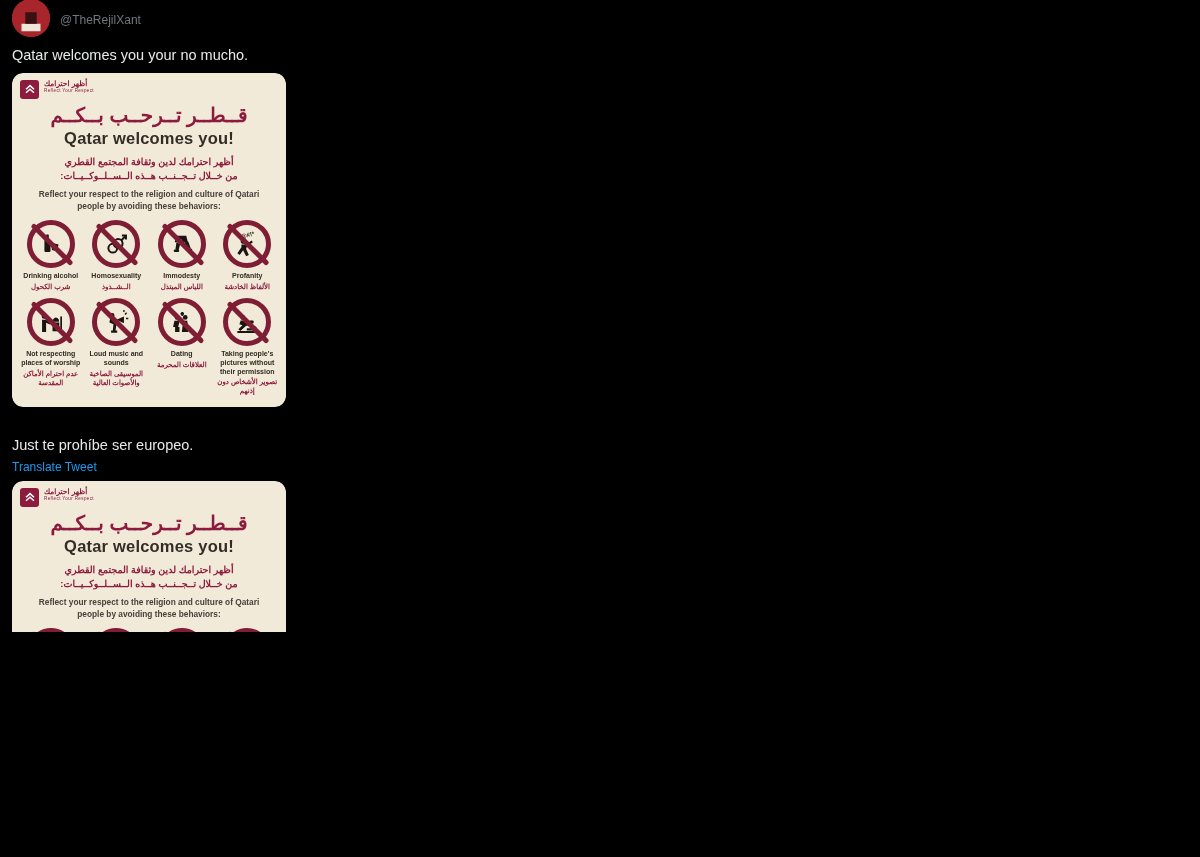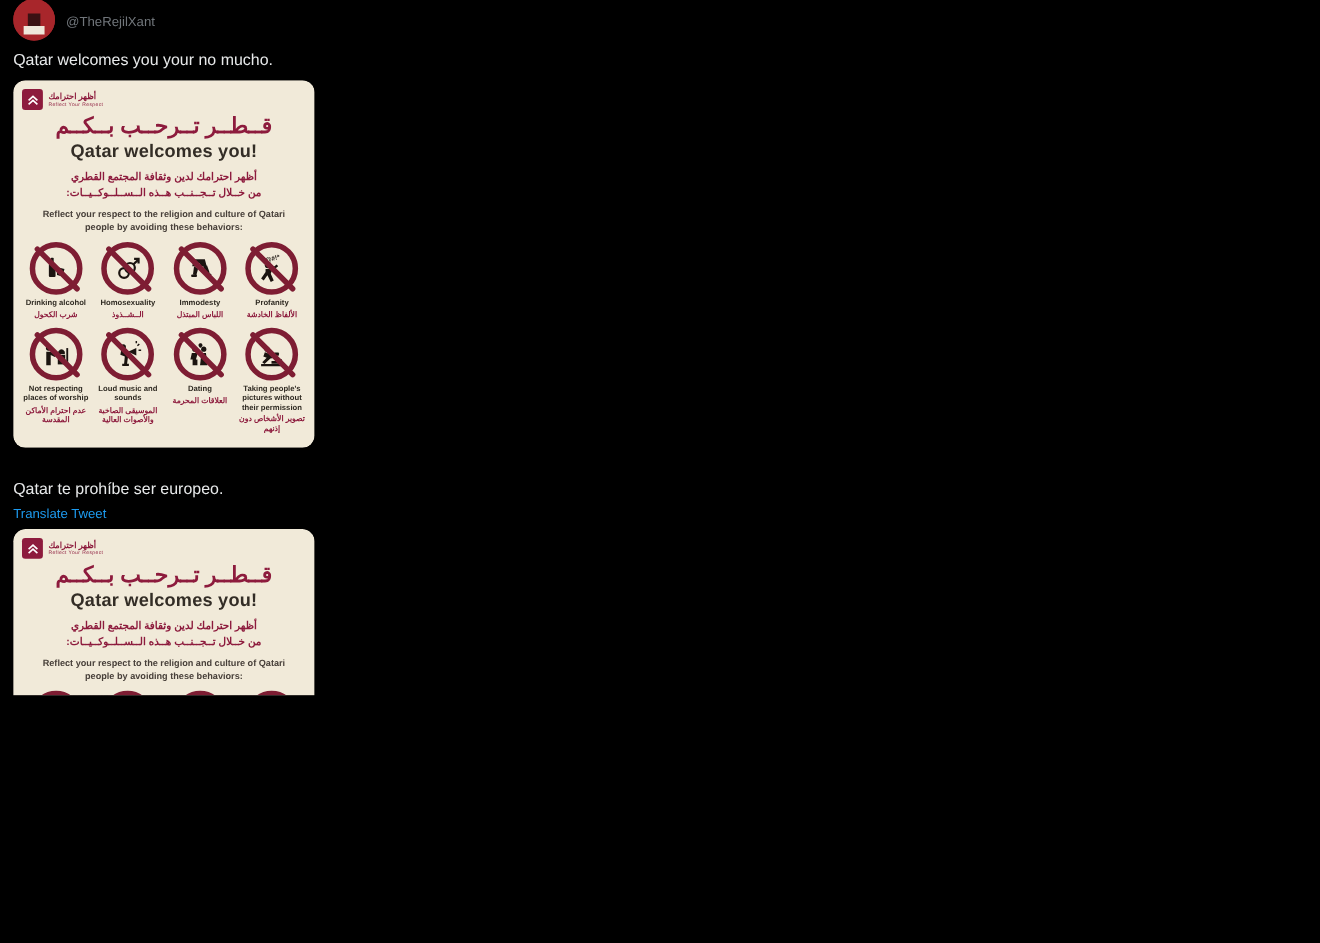--- a/index.html
+++ b/index.html
@@ -22,21 +22,21 @@
   .timestamp{color:#71767b;font-size:12px;margin:9px 0 7px;}
   .clipped .t-head{margin-top:-10px;}
   .clipped .handle{margin-top:14px;}
 
   
   .poster-slot{margin-top:7px;border-radius:11px;overflow:hidden;}
   .poster{box-sizing:border-box;width:274px;background:#f1ead9;border-radius:11px;padding:7px 8px 11px;}
   .poster-slot.photo{border-radius:4px;background:linear-gradient(140deg,#77766f,#b8b7b3 35%,#c2c1bd 60%,#6f6e69);padding:6px 10px;position:relative;}
   .poster-slot.photo .poster{width:254px;margin:0 auto;border-radius:2px;background:#ebe9e4;transform:rotate(-.6deg);box-shadow:0 2px 10px rgba(0,0,0,.45);}
   .poster-slot.photo::after{content:"";position:absolute;inset:0;pointer-events:none;background:radial-gradient(ellipse at center,rgba(0,0,0,0) 55%,rgba(0,0,0,.28) 100%);}
-  .poster-logo{display:flex;gap:5px;align-items:center;height:22px;}
+  .poster-logo{display:flex;gap:5px;align-items:flex-start;height:22px;}
   .logo-mark{width:19px;height:19px;background:#8d1b3d;border-radius:3px;display:flex;align-items:center;justify-content:center;flex:none;}
   .logo-text b{display:block;font-size:7.5px;color:#8d1b3d;line-height:1.1;}
   .logo-text i{display:block;font-style:normal;font-size:4.5px;color:#8d1b3d;letter-spacing:.4px;line-height:1.2;}
   .p-title-ar{font-size:20px;font-weight:bold;color:#8d1b3d;text-align:center;direction:rtl;margin-top:2px;line-height:1.15;}
   .p-title-en{font-size:16.5px;font-weight:800;color:#332d26;text-align:center;margin-top:2px;letter-spacing:.2px;}
   .p-sub-ar{font-size:9.5px;font-weight:bold;color:#8d1b3d;text-align:center;direction:rtl;margin-top:7px;line-height:1.55;}
   .p-sub-en{font-size:8.3px;font-weight:bold;color:#48403a;text-align:center;margin-top:5px;line-height:1.4;padding:0 16px;}
   .grid{display:grid;grid-template-columns:repeat(4,1fr);gap:7px 4px;margin-top:8px;text-align:center;}
   .prohibit{width:48px;height:48px;border:5px solid #7e1d33;border-radius:50%;margin:0 auto;position:relative;display:flex;align-items:center;justify-content:center;box-sizing:border-box;}
   .prohibit::after{content:"";position:absolute;left:-8px;top:50%;width:56px;height:5px;margin-top:-2.5px;background:#7e1d33;transform:rotate(45deg);border-radius:3px;}
@@ -1263,21 +1263,21 @@
                 </span>
         <span class="b-en">Taking people's pictures without their permission</span>
         <span class="b-ar">تصوير الأشخاص دون إذنهم</span>
       </div>
     </div>
   </div>
 </div>
       <div class="timestamp">12:43 AM · Oct 8, 2022 · Twitter for Android</div>
     </article>
     <article class="tweet" id="t7">
-      <p class="t-text">Qatar te prohíbe ser europeo.</p>
+      <p class="t-text">Just te prohíbe ser europeo.</p>
       <a class="translate">Translate Tweet</a>
       <div class="poster-slot">
   <div class="poster">
     <div class="poster-logo">
       <span class="logo-mark">
         <svg viewBox="0 0 12 12" width="12" height="12">
                   <path d="M2 6.2l4-3.6 4 3.6" stroke="#fff" stroke-width="1.5" fill="none"></path>
                   <path d="M2 9.8l4-3.6 4 3.6" stroke="#fff" stroke-width="1.5" fill="none"></path>
                 </svg>
       </span>

